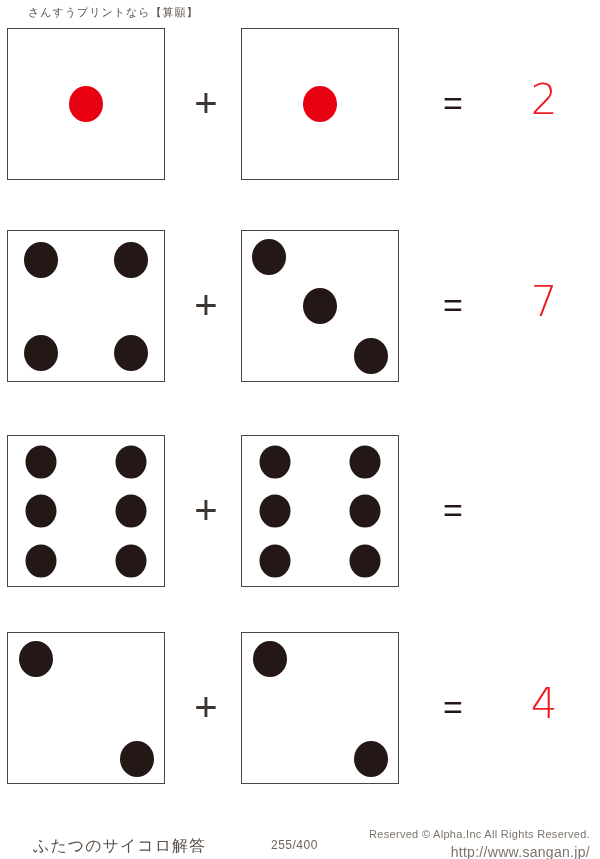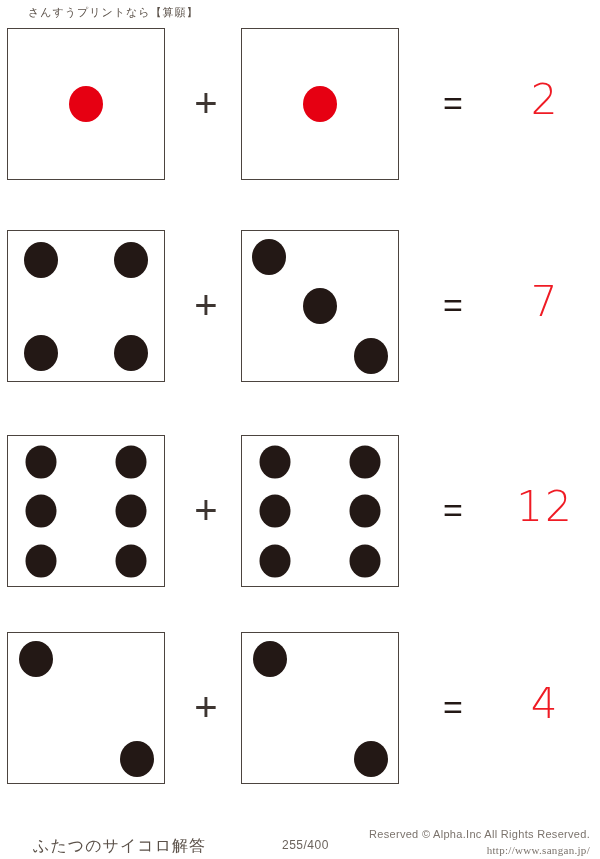--- a/index.html
+++ b/index.html
@@ -125,42 +125,41 @@
     white-space: nowrap;
   }
   .footer-page {
     position: absolute;
     left: 271px;
     top: 838px;
     font-size: 12px;
     color: #6b635c;
     font-family: "Liberation Sans", sans-serif;
     letter-spacing: 0.5px;
-    margin-left: 11px;
   }
   .footer-copy {
     position: absolute;
     right: 10px;
     top: 828px;
     width: 280px;
     text-align: right;
     font-size: 11px;
     color: #7b736c;
     font-family: "Liberation Sans", sans-serif;
     letter-spacing: 0.3px;
   }
   .footer-url {
     position: absolute;
     right: 10px;
     top: 844px;
     width: 280px;
     text-align: right;
-    font-size: 11px;
+    font-size: 14px;
     color: #7b736c;
-    font-family: Liberation Serif, serif;
+    font-family: Liberation Sans, sans-serif;
     letter-spacing: 0.3px;
   }
 </style>
 </head>
 <body>
 
 <div class="page">
 
   <div class="header-title">さんすうプリントなら【算願】</div>
 
@@ -205,21 +204,20 @@
     <div class="op-plus">+</div>
     <div class="die die-right">
       <span class="pip sz-small" style="left:21%; top:17%;"></span>
       <span class="pip sz-small" style="left:79%; top:17%;"></span>
       <span class="pip sz-small" style="left:21%; top:50%;"></span>
       <span class="pip sz-small" style="left:79%; top:50%;"></span>
       <span class="pip sz-small" style="left:21%; top:83%;"></span>
       <span class="pip sz-small" style="left:79%; top:83%;"></span>
     </div>
     <div class="op-equals">=</div>
-    <div class="answer">12</div>
   </div>
 
   <div class="row row-4">
     <div class="die die-left">
       <span class="pip sz-big" style="left:18%; top:17%;"></span>
       <span class="pip sz-big" style="left:83%; top:84%;"></span>
     </div>
     <div class="op-plus">+</div>
     <div class="die die-right">
       <span class="pip sz-big" style="left:18%; top:17%;"></span>

